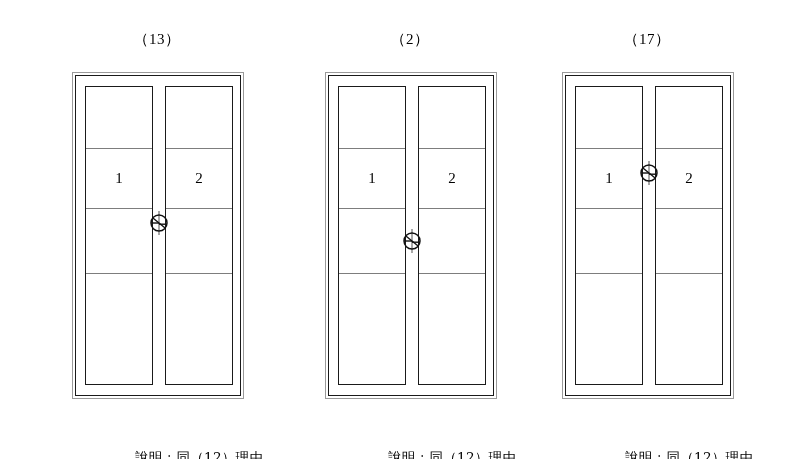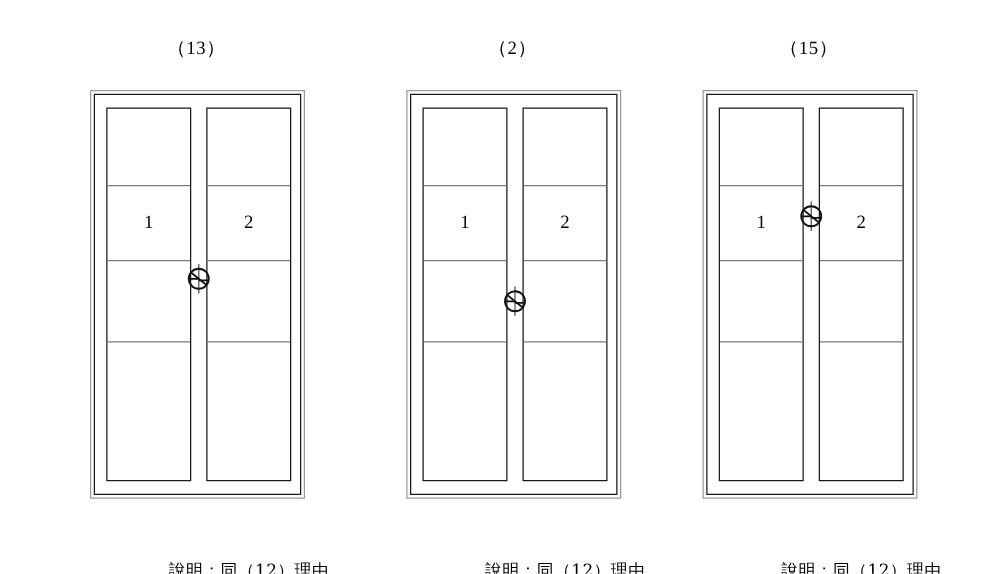--- a/index.html
+++ b/index.html
@@ -187,21 +187,21 @@
           <line x1="12" y1="13.2" x2="20" y2="13.2" stroke="#111111" stroke-width="1.4"></line>
           <line x1="4" y1="12" x2="12" y2="12" stroke="#111111" stroke-width="1.4"></line>
         </svg>
       </div>
     </div>
 
     <div class="caption">說明：同（12）理由。</div>
   </div>
 
   <div class="figure fig-2">
-    <div class="fig-title">（15）</div>
+    <div class="fig-title">（17）</div>
 
     <div class="cabinet">
       <div class="cabinet-inner"></div>
 
       <div class="leaf leaf-left">
         <div class="divider" style="top:61px"></div>
         <div class="divider" style="top:121px"></div>
         <div class="divider" style="top:186px"></div>
         <div class="panel-number" style="top:83px">1</div>
       </div>

